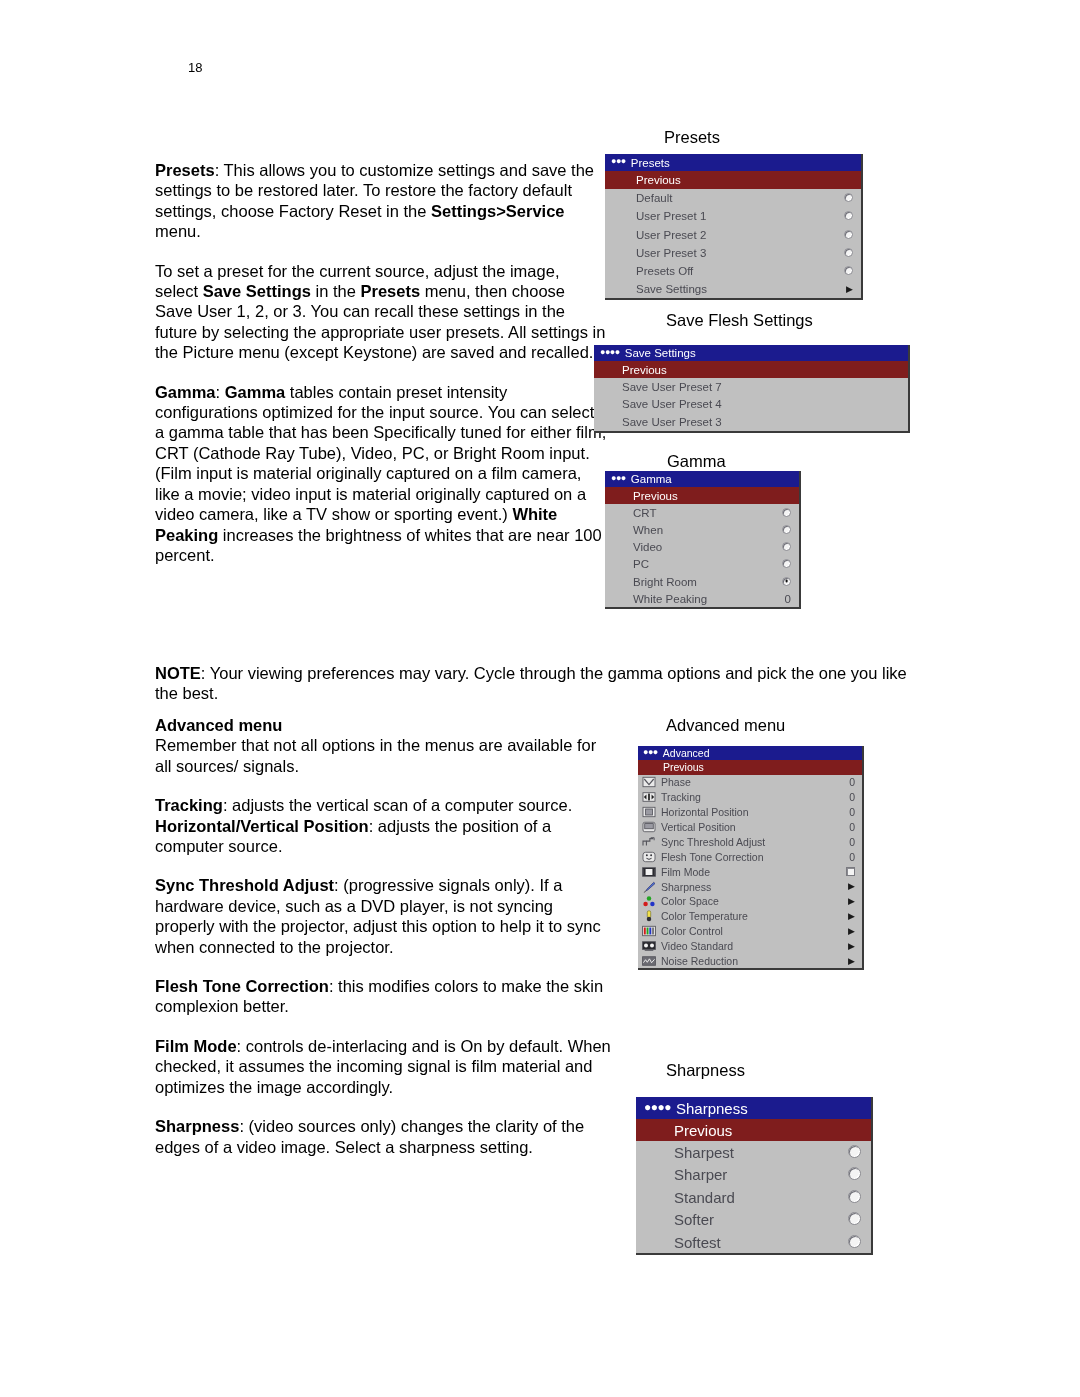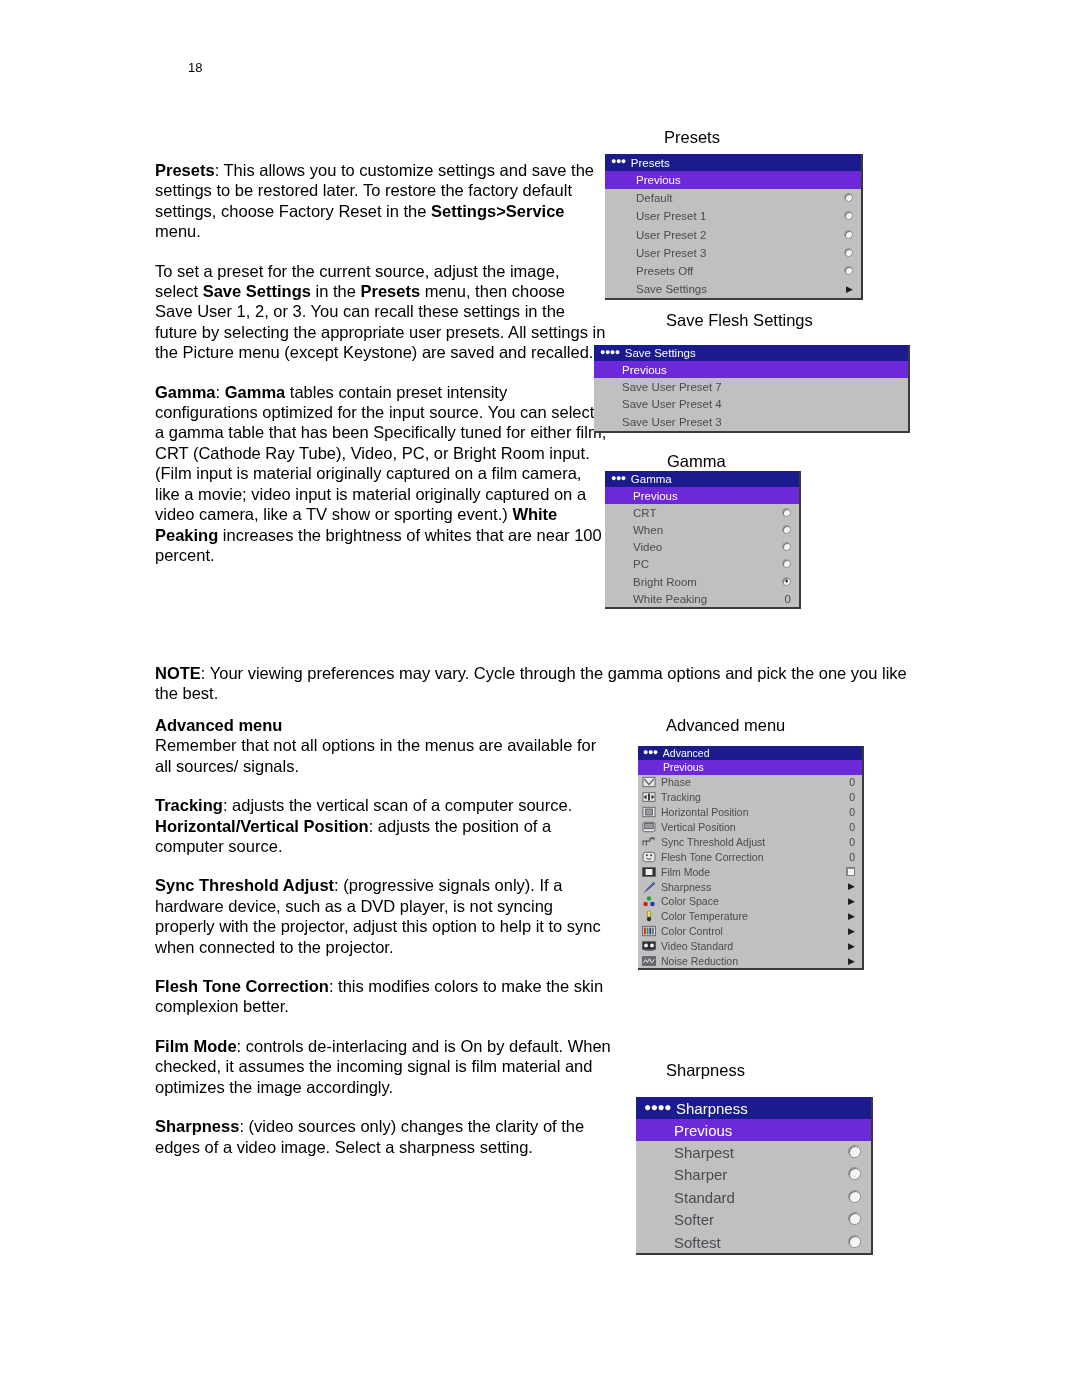--- a/index.html
+++ b/index.html
@@ -82,21 +82,21 @@
   }
   .osd-row {
     display: flex;
     align-items: center;
     box-sizing: border-box;
     position: relative;
   }
   .osd-row .lbl { flex: 1 1 auto; white-space: nowrap; }
   .osd-row .val { flex: 0 0 auto; text-align: right; }
   .osd-prev {
-    background: #6d28d9;
+    background: #7f1d1d;
     color: #ffffff;
   }
   .osd-ico {
     flex: 0 0 auto;
     display: inline-block;
     position: relative;
   }
 
   
   .radio {

